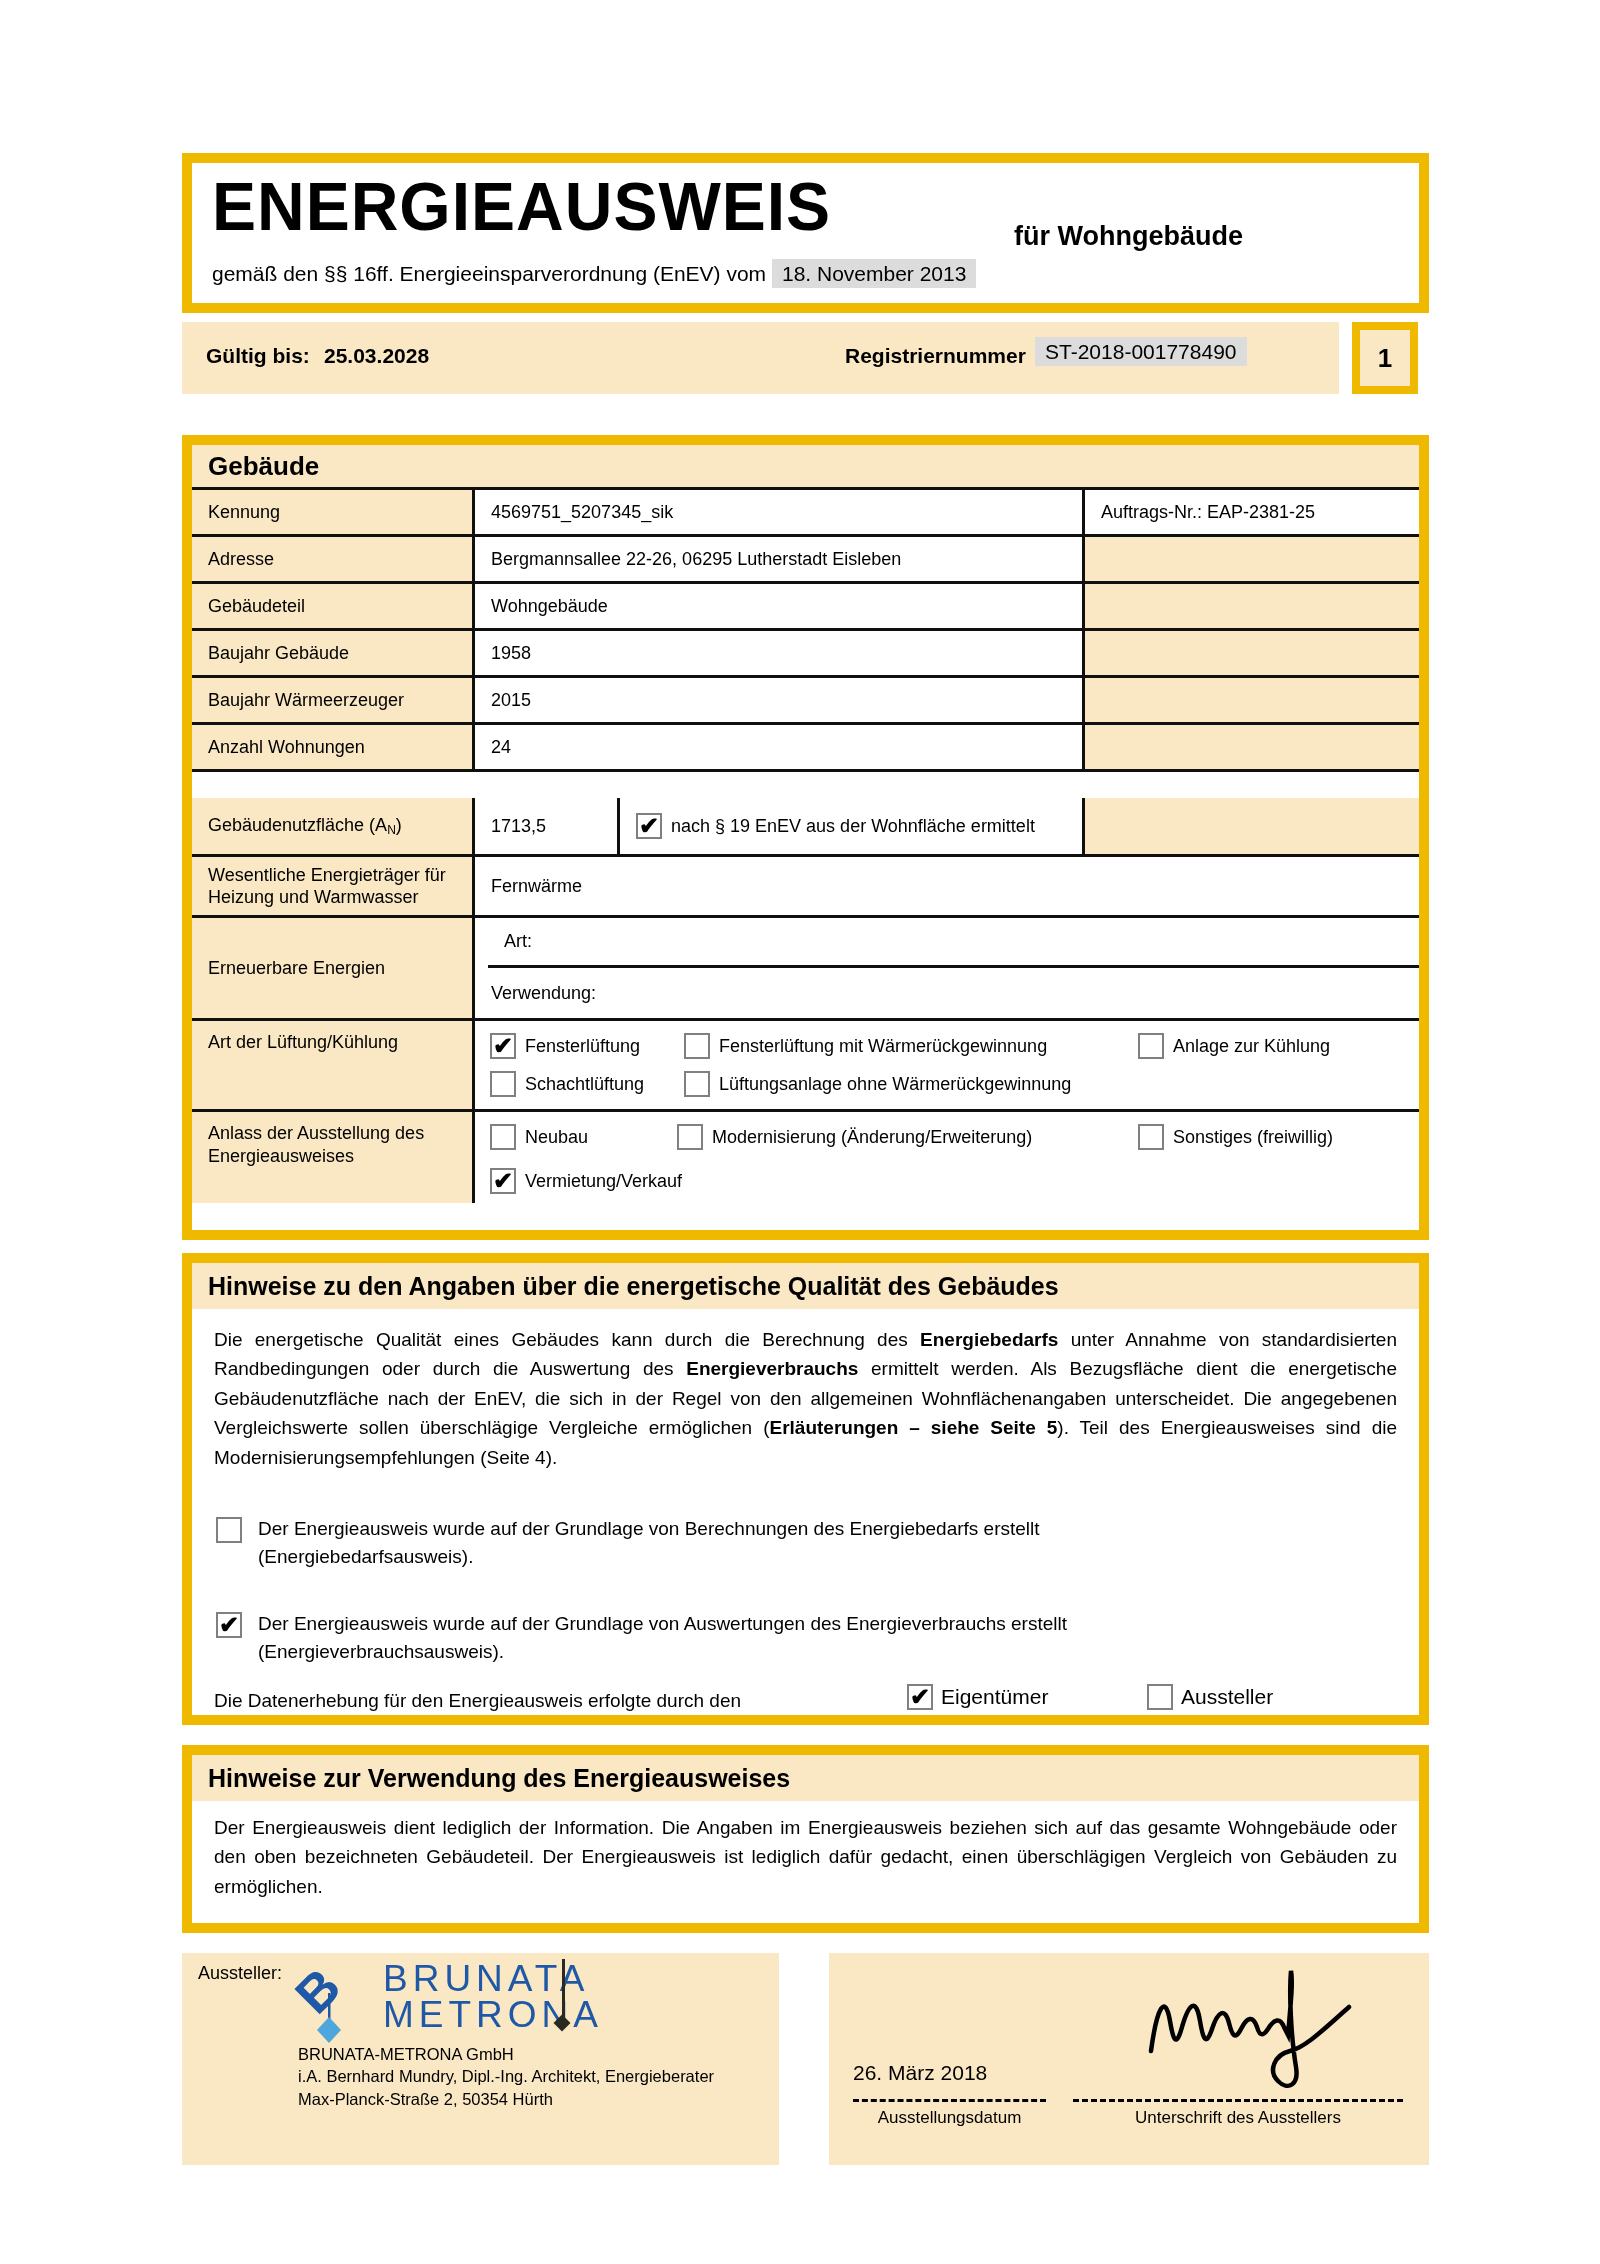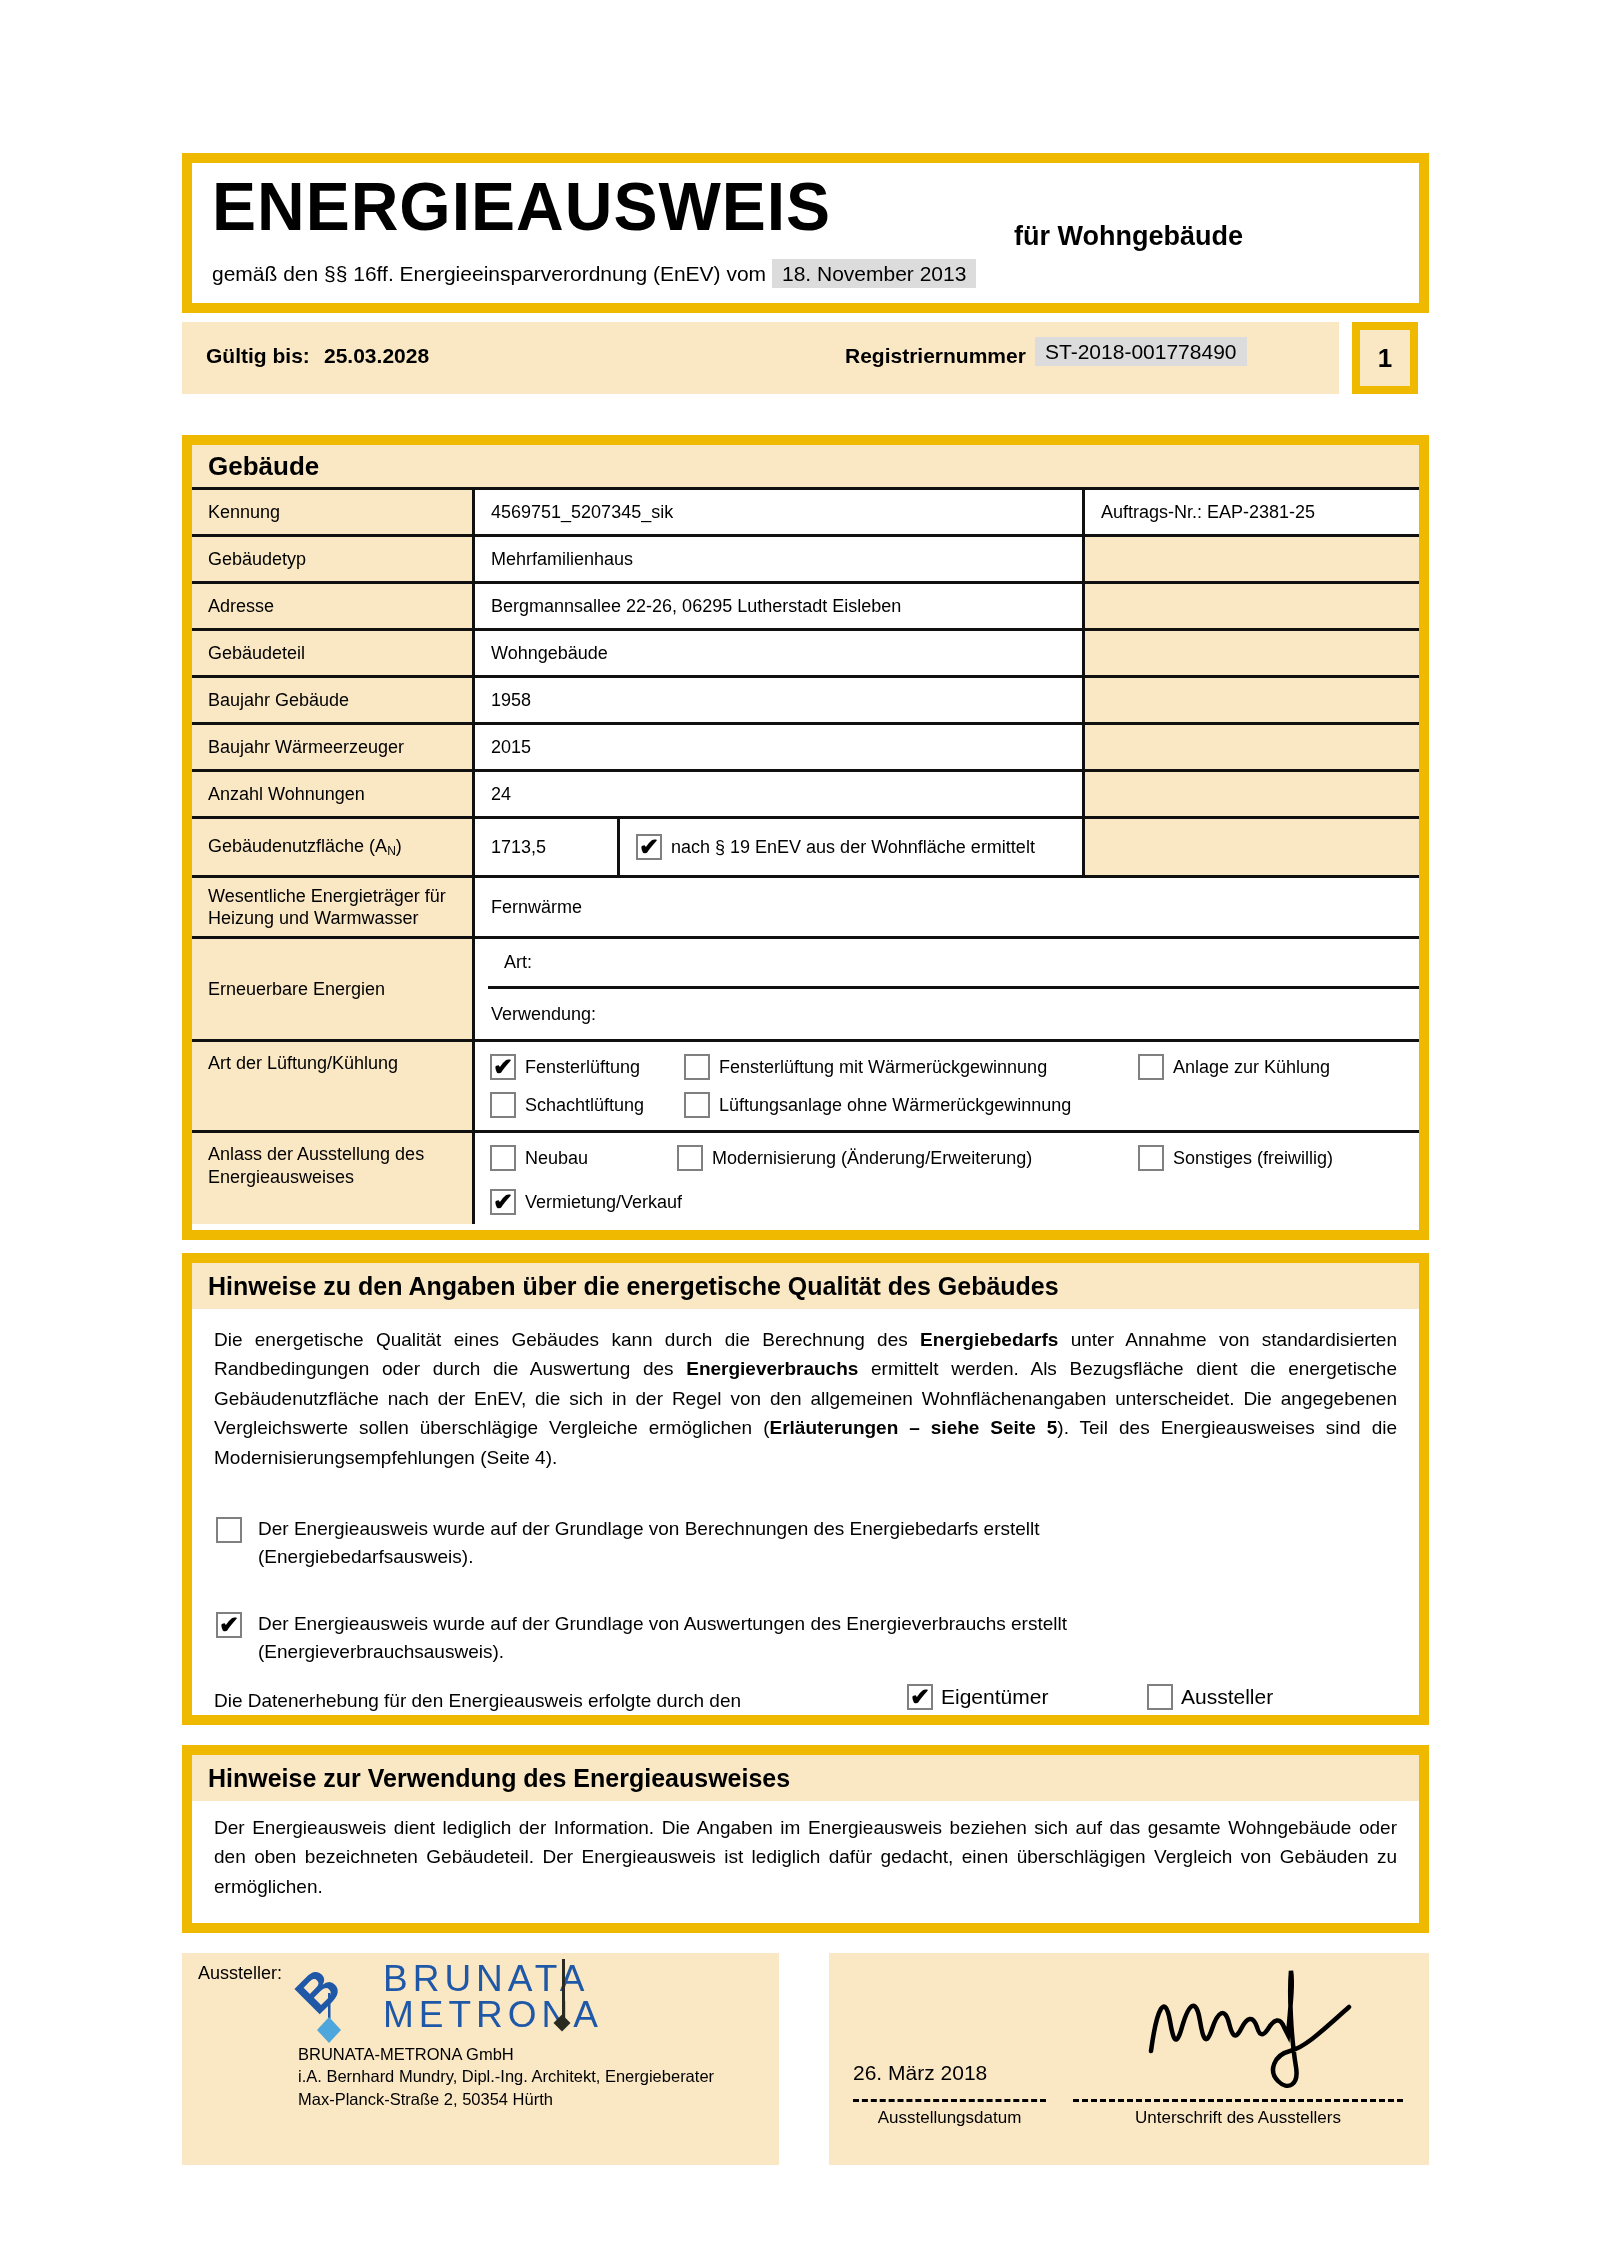--- a/index.html
+++ b/index.html
@@ -66,21 +66,21 @@
   .lbl{
     flex:0 0 283px;background:var(--cream);border-right:3px solid var(--line);
     display:flex;align-items:center;padding:0 10px 0 16px;
     font-size:18px;line-height:1.25;
   }
   .lbl.top{align-items:flex-start;padding-top:10px;}
   .val{
     background:#fff;display:flex;align-items:center;
     padding-left:16px;font-size:18px;position:relative;
   }
-  .h44{height:44px;} .h56{height:56px;} .h58{height:58px;}
+  .h44{height:44px;} .h56{height:56px;margin-top:26px;} .h58{height:58px;}
   .h88{height:88px;} .h91{height:91px;}
   .w610{flex:0 0 610px;border-right:3px solid var(--line);}
   .w334{flex:0 0 334px;}
   .w145{flex:0 0 145px;border-right:3px solid var(--line);}
   .w465{flex:0 0 465px;border-right:3px solid var(--line);}
   .grow{flex:1 1 auto;}
   .filler{background:var(--cream);flex:1 1 auto;}
   .subcol{flex:1 1 auto;display:flex;flex-direction:column;}
   .subrow{height:50px;background:#fff;display:flex;align-items:center;padding-left:16px;font-size:18px;}
   .subrow.first{border-bottom:3px solid var(--line);margin-left:13px;}
@@ -158,25 +158,20 @@
 
 <div class="abs gebaeude-box">
   <div class="sec-title">Gebäude</div>
 
   <div class="trow">
     <div class="lbl h44">Kennung</div>
     <div class="val h44 w610">4569751_5207345_sik</div>
     <div class="val h44 w334">Auftrags-Nr.: EAP-2381-25</div>
   </div>
 
-  <div class="trow">
-    <div class="lbl h44">Gebäudetyp</div>
-    <div class="val h44 w610">Mehrfamilienhaus</div>
-    <div class="filler h44"></div>
-  </div>
 
   <div class="trow">
     <div class="lbl h44">Adresse</div>
     <div class="val h44 w610">Bergmannsallee 22-26, 06295 Lutherstadt Eisleben</div>
     <div class="filler h44"></div>
   </div>
 
   <div class="trow">
     <div class="lbl h44">Gebäudeteil</div>
     <div class="val h44 w610">Wohngebäude</div>

